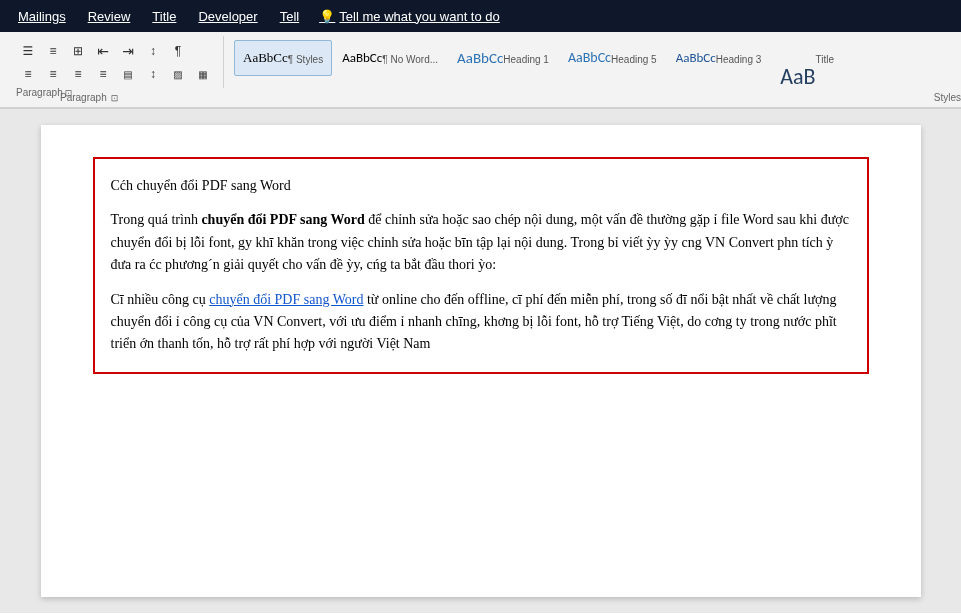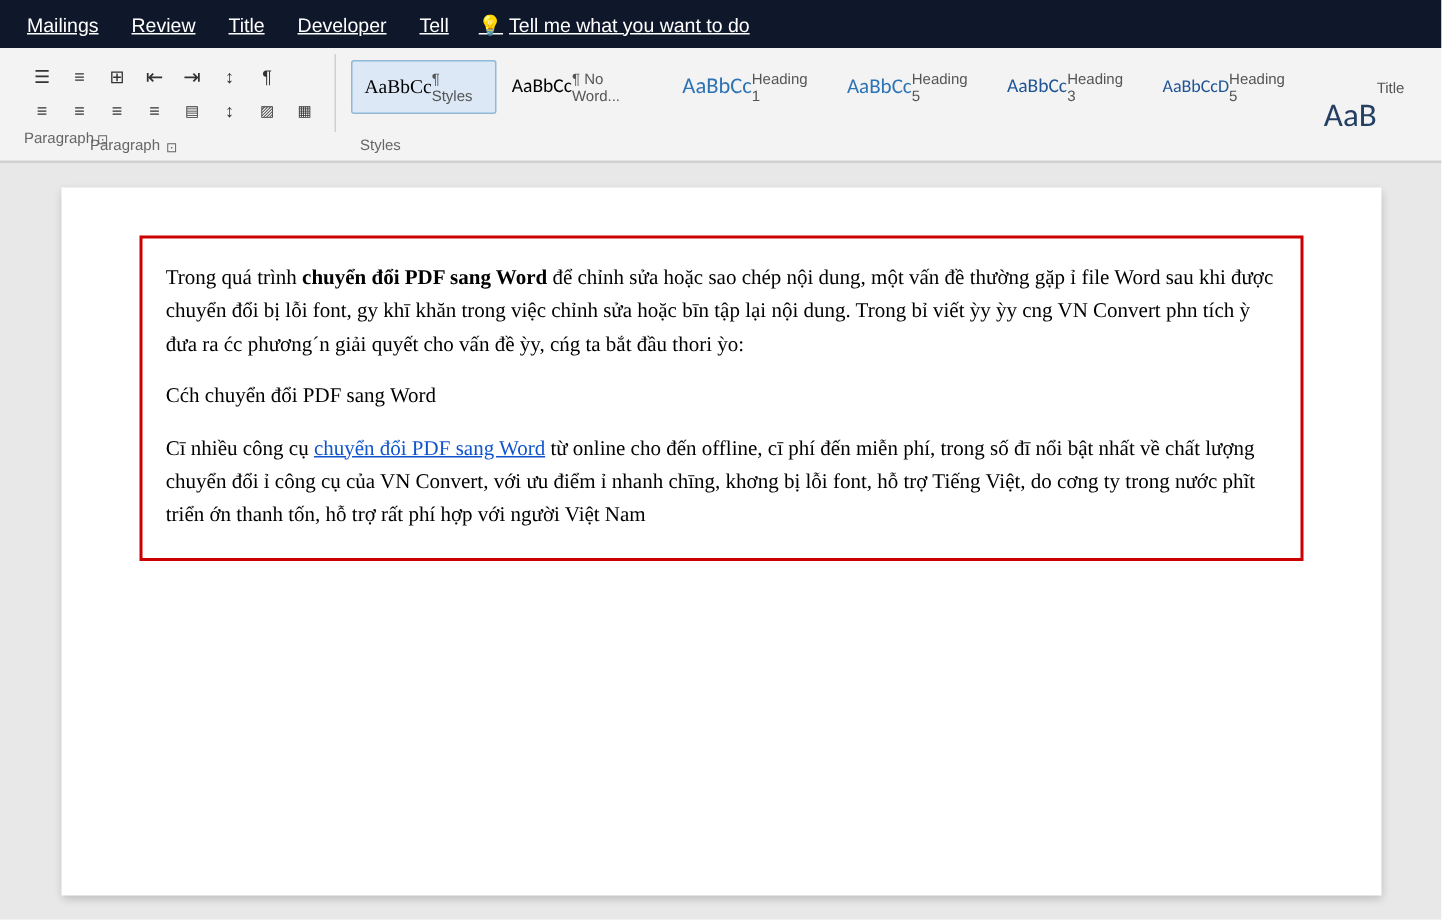--- a/index.html
+++ b/index.html
@@ -132,21 +132,21 @@
     }
     .label-paragraph {
       min-width: 240px;
       padding-left: 60px;
       display: flex;
       align-items: center;
       gap: 4px;
     }
     .label-styles {
       flex: 1;
-      text-align: left;
+      text-align: right;
     }
 
     
     .document-area {
       background: #e8e8e8;
       padding: 16px;
       height: calc(614px - 110px);
       overflow-y: auto;
       display: flex;
       justify-content: center;
@@ -248,24 +248,20 @@
         <span class="style-label">Heading 1</span>
       </div>
       <div class="style-item style-h2">
         <span class="style-preview">AaBbCc</span>
         <span class="style-label">Heading 5</span>
       </div>
       <div class="style-item style-h3">
         <span class="style-preview">AaBbCc</span>
         <span class="style-label">Heading 3</span>
       </div>
-      <div class="style-item style-h5">
-        <span class="style-preview">AaBbCcD</span>
-        <span class="style-label">Heading 5</span>
-      </div>
       <div class="style-item">
         <span class="style-preview" style="font-family:Calibri,sans-serif;font-size:22px;color:#243f60;margin-top:39px;">AaB</span>
         <span class="style-label">Title</span>
       </div>
     </div>
   </div>
 
   <div class="ribbon-labels">
     <div class="label-paragraph">
       <span>Paragraph</span>
@@ -274,23 +270,23 @@
     <div class="label-styles">
       <span>Styles</span>
     </div>
   </div>
 </div>
 
 <div class="document-area">
   <div class="document-page">
     <div class="text-box">
       <p>
-        Trong quá trình <span class="bold">chuyển đổi PDF sang Word</span> để chỉnh sửa hoặc sao chép nội dung, một vấn đề thường gặp ỉ file Word sau khi được chuyển đổi bị lỗi font, gy khī khăn trong việc chỉnh sửa hoặc bīn tập lại nội dung. Trong bỉ viết ỳy ỳy cng VN Convert phn tích ỳ đưa ra ćc phương´n giải quyết cho vấn đề ỳy, cńg ta bắt đầu thori ỳo:
+        Cćh chuyển đổi PDF sang Word
       </p>
       <p>
-        Cćh chuyển đổi PDF sang Word
+        Trong quá trình <span class="bold">chuyển đổi PDF sang Word</span> để chỉnh sửa hoặc sao chép nội dung, một vấn đề thường gặp ỉ file Word sau khi được chuyển đổi bị lỗi font, gy khī khăn trong việc chỉnh sửa hoặc bīn tập lại nội dung. Trong bỉ viết ỳy ỳy cng VN Convert phn tích ỳ đưa ra ćc phương´n giải quyết cho vấn đề ỳy, cńg ta bắt đầu thori ỳo:
       </p>
       <p>
         Cī nhiều công cụ <a class="link">chuyển đổi PDF sang Word</a> từ online cho đến offline, cī phí đến miễn phí, trong số đī nổi bật nhất về chất lượng chuyển đổi ỉ công cụ của VN Convert, với ưu điểm ỉ nhanh chīng, khơng bị lỗi font, hỗ trợ Tiếng Việt, do cơng ty trong nước phĩt triển ớn thanh tốn, hỗ trợ rất phí hợp với người Việt Nam
       </p>
     </div>
   </div>
 </div>
 
 </body></html>

